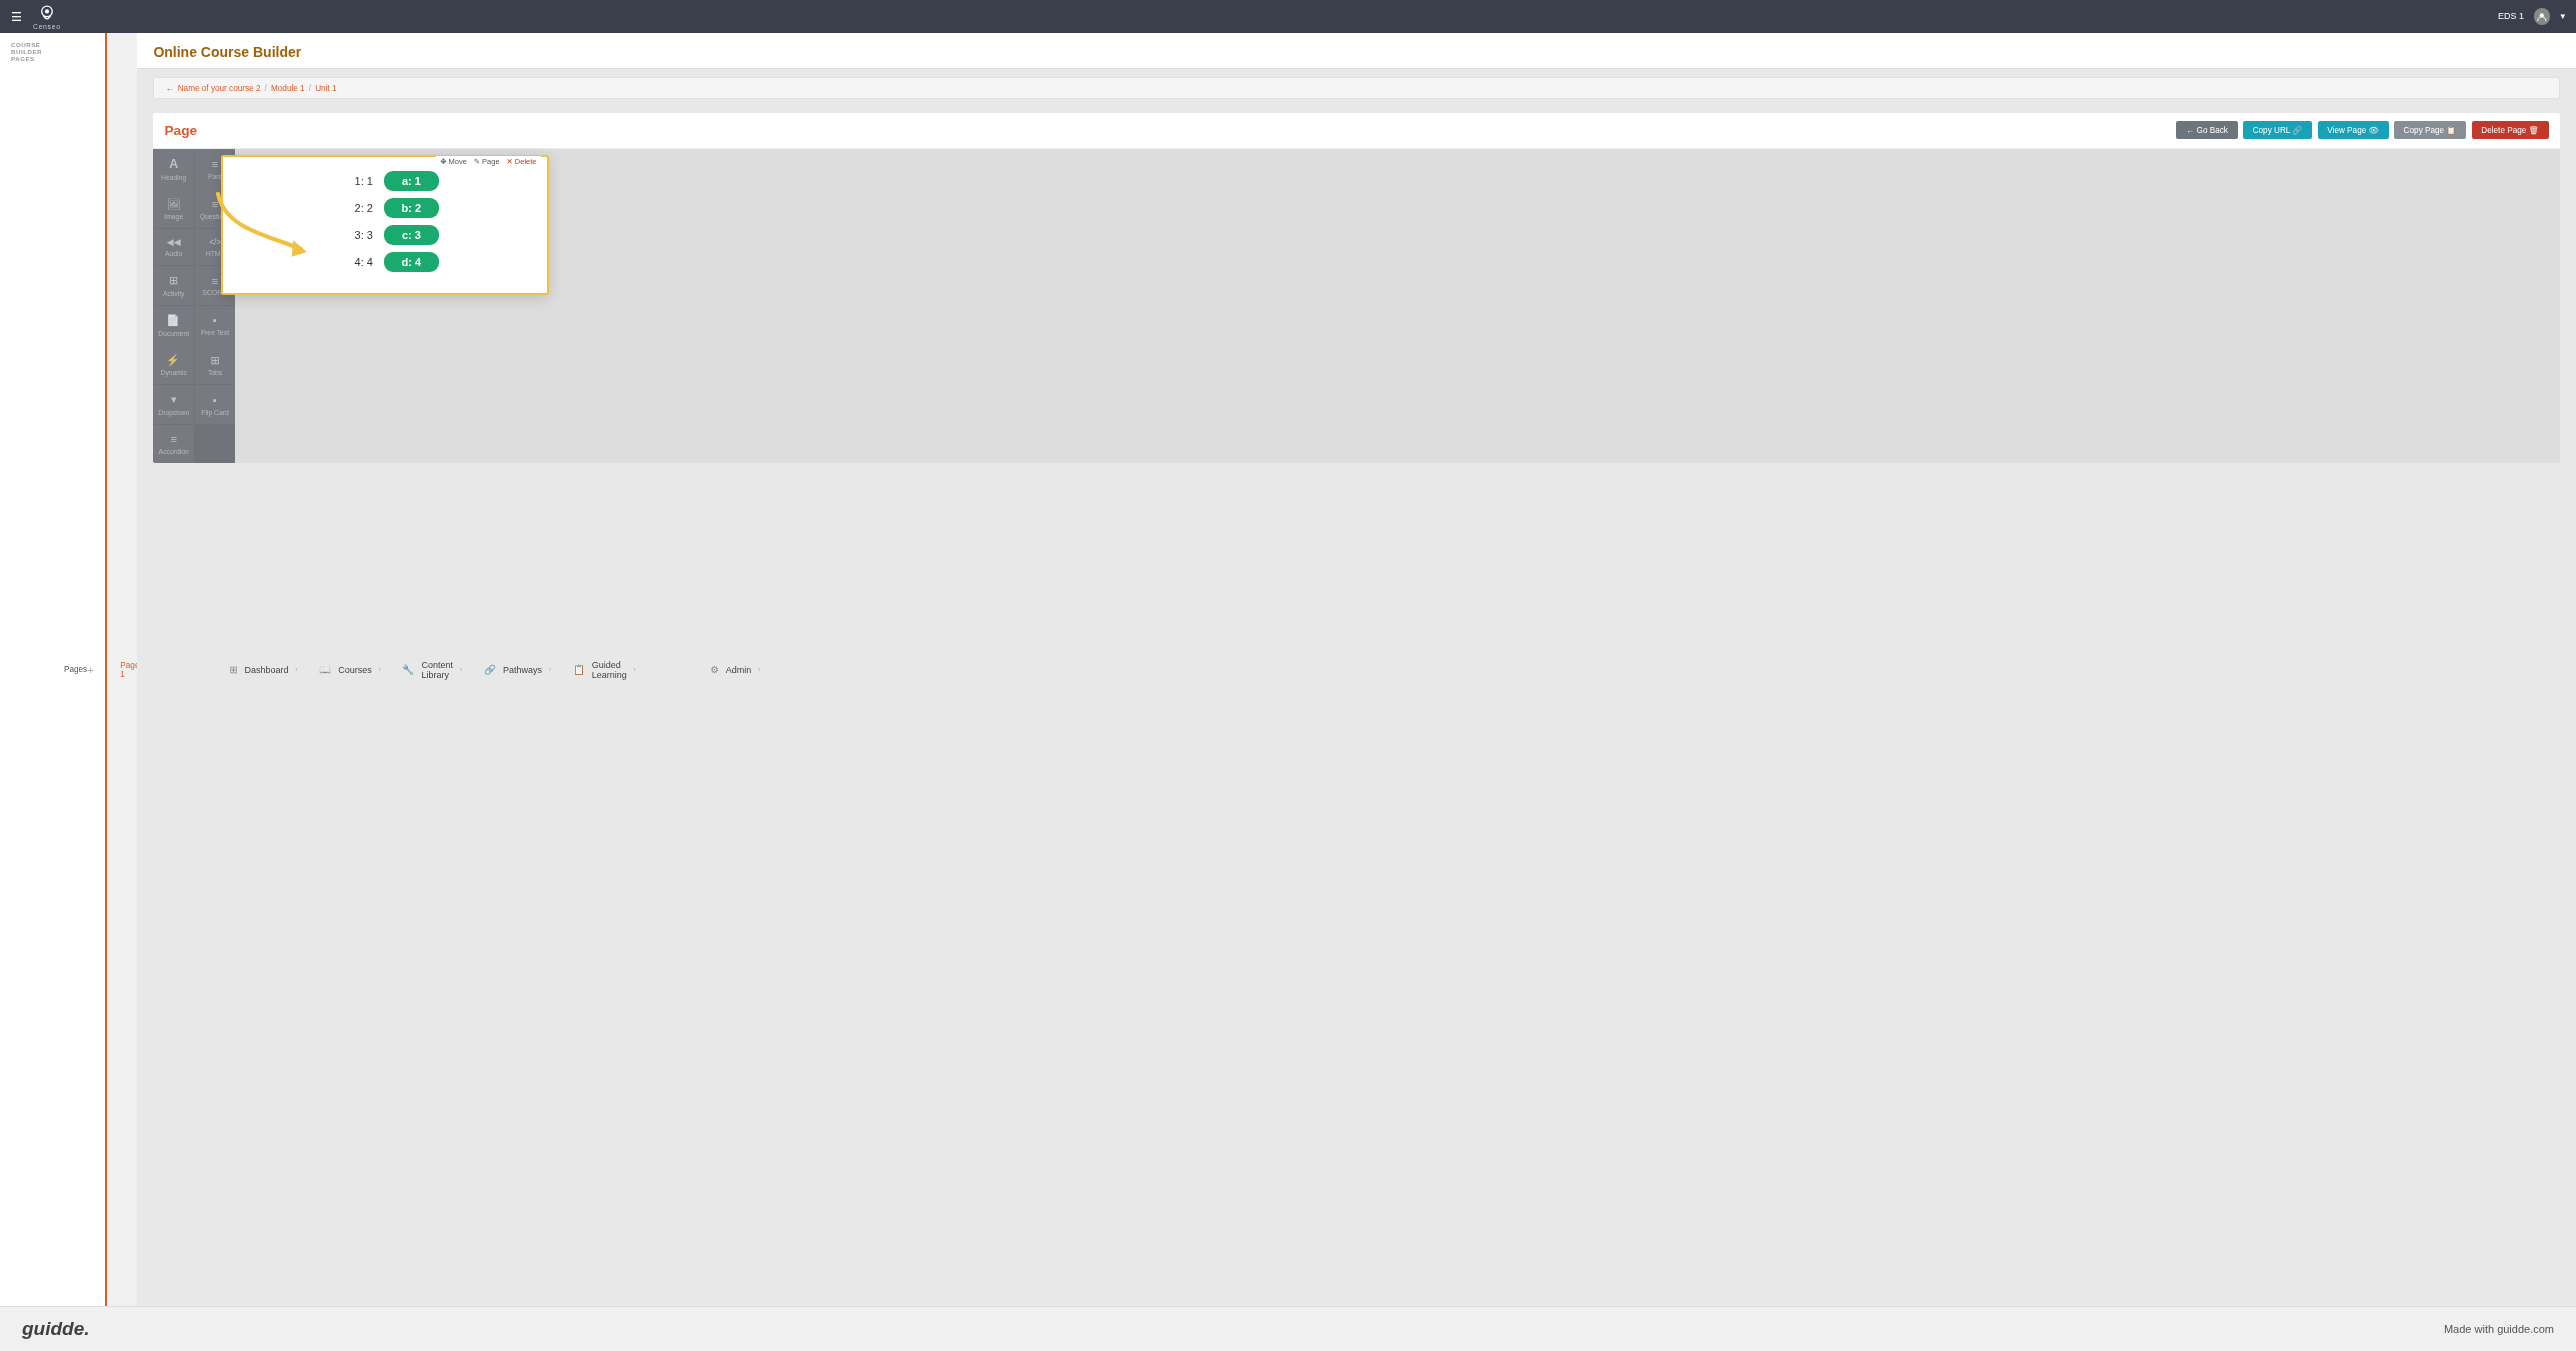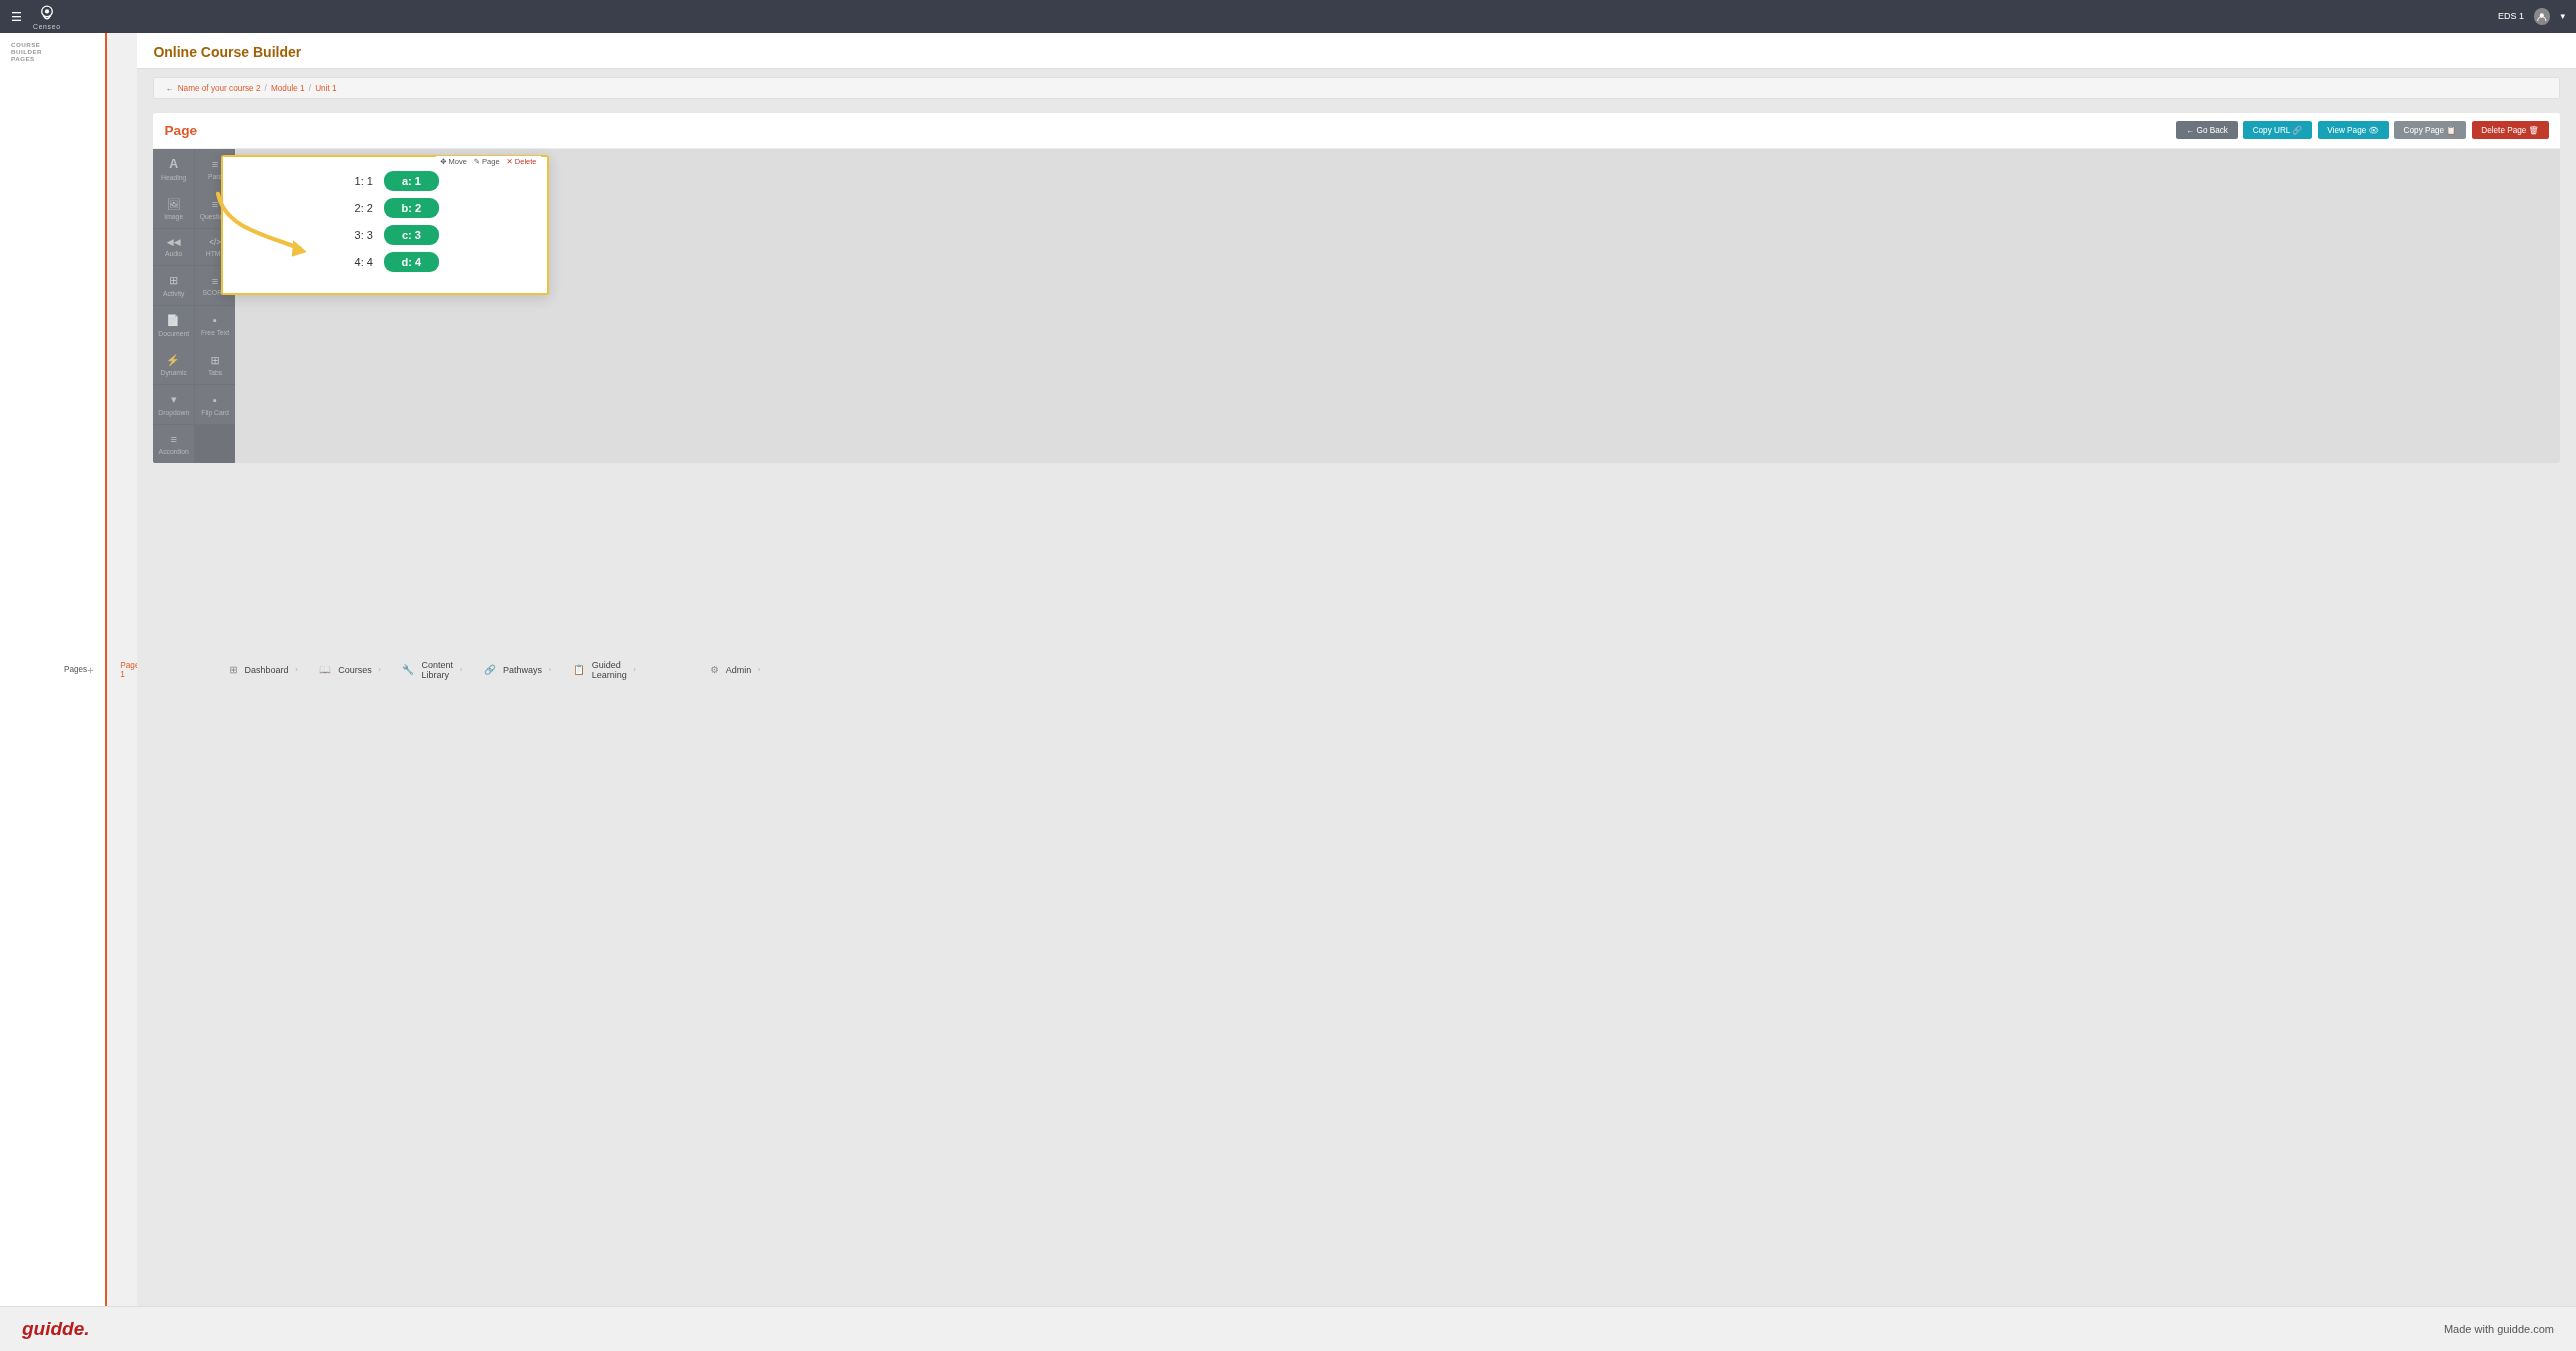--- a/index.html
+++ b/index.html
@@ -255,21 +255,21 @@
     
     .footer {
       background: #f0f0f0;
       border-top: 0.7px solid #ddd;
       padding: 11px 22px;
       display: flex;
       align-items: center;
       justify-content: space-between;
       flex-shrink: 0;
     }
-    .footer-logo { font-size: 19px; font-weight: 800; color: #b91c1c; font-style: italic; text-align: right; }
+    .footer-logo { font-size: 19px; font-weight: 800; color: #404040; font-style: italic; text-align: right; }
     .footer-made-with { font-size: 11px; color: #555; margin-left: 11px; }
 
     
     .dim-overlay {
       position: absolute;
       inset: 0;
       background: rgba(180,180,180,0.45);
       z-index: 5;
       pointer-events: none;
     }

